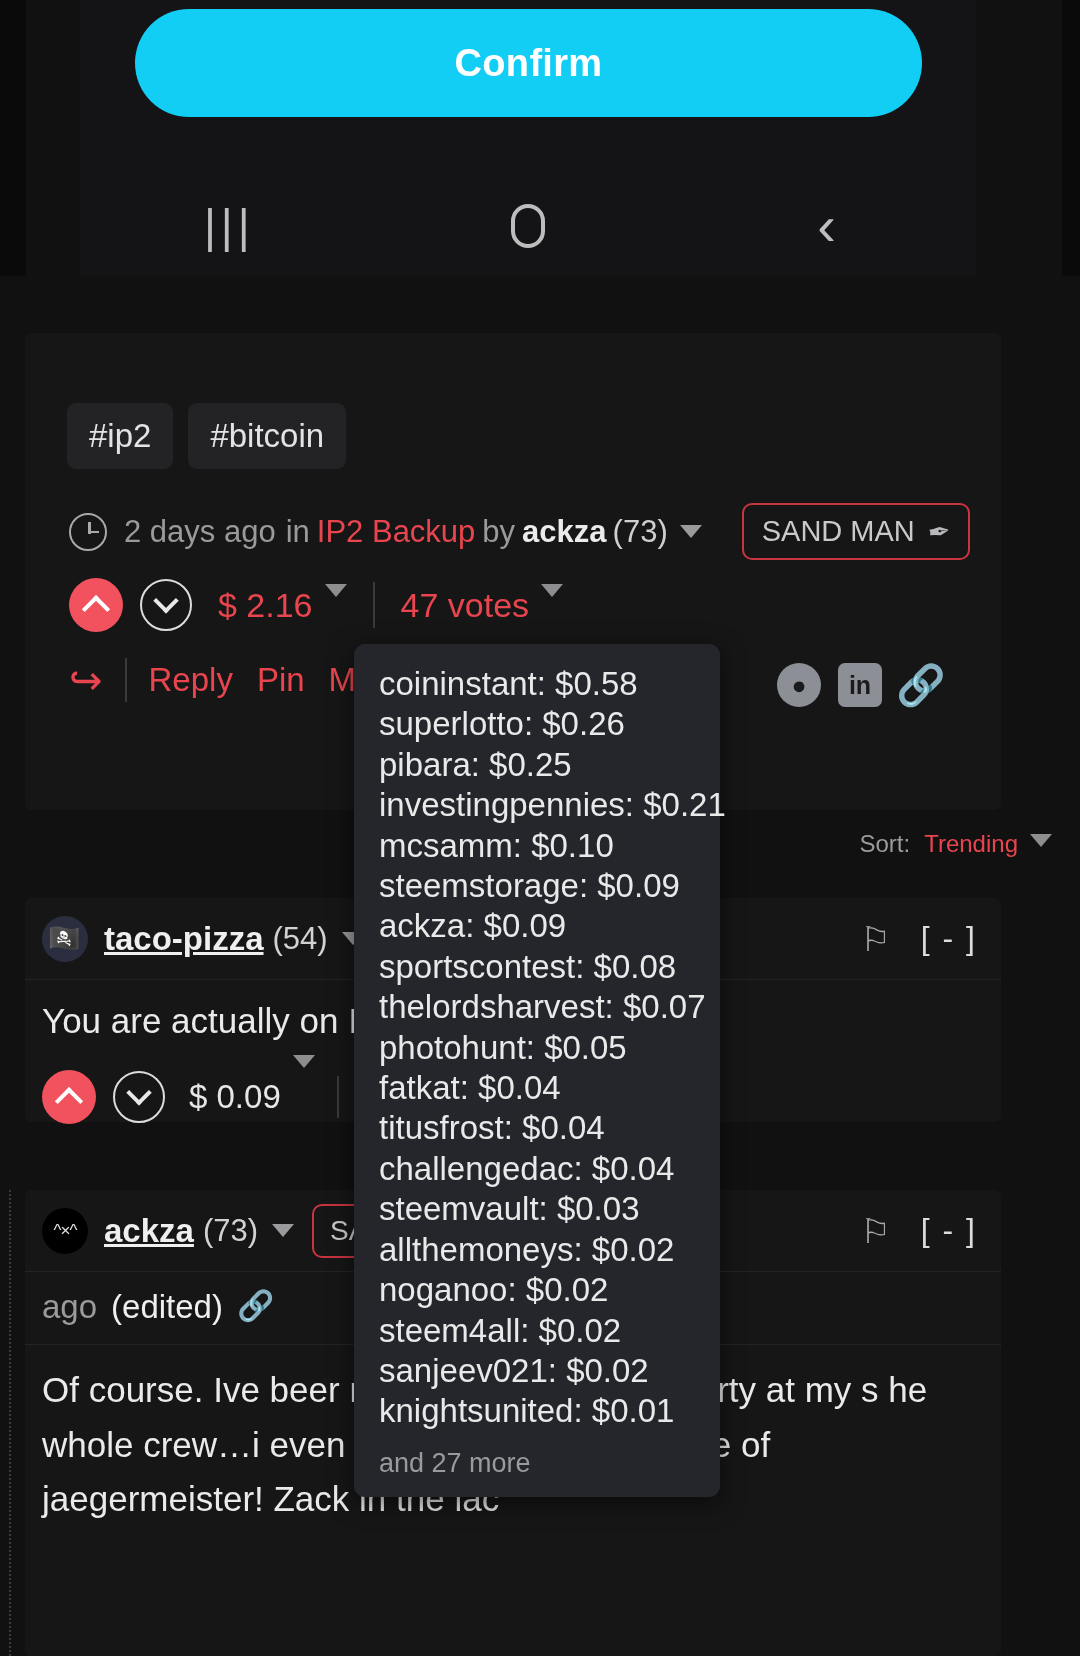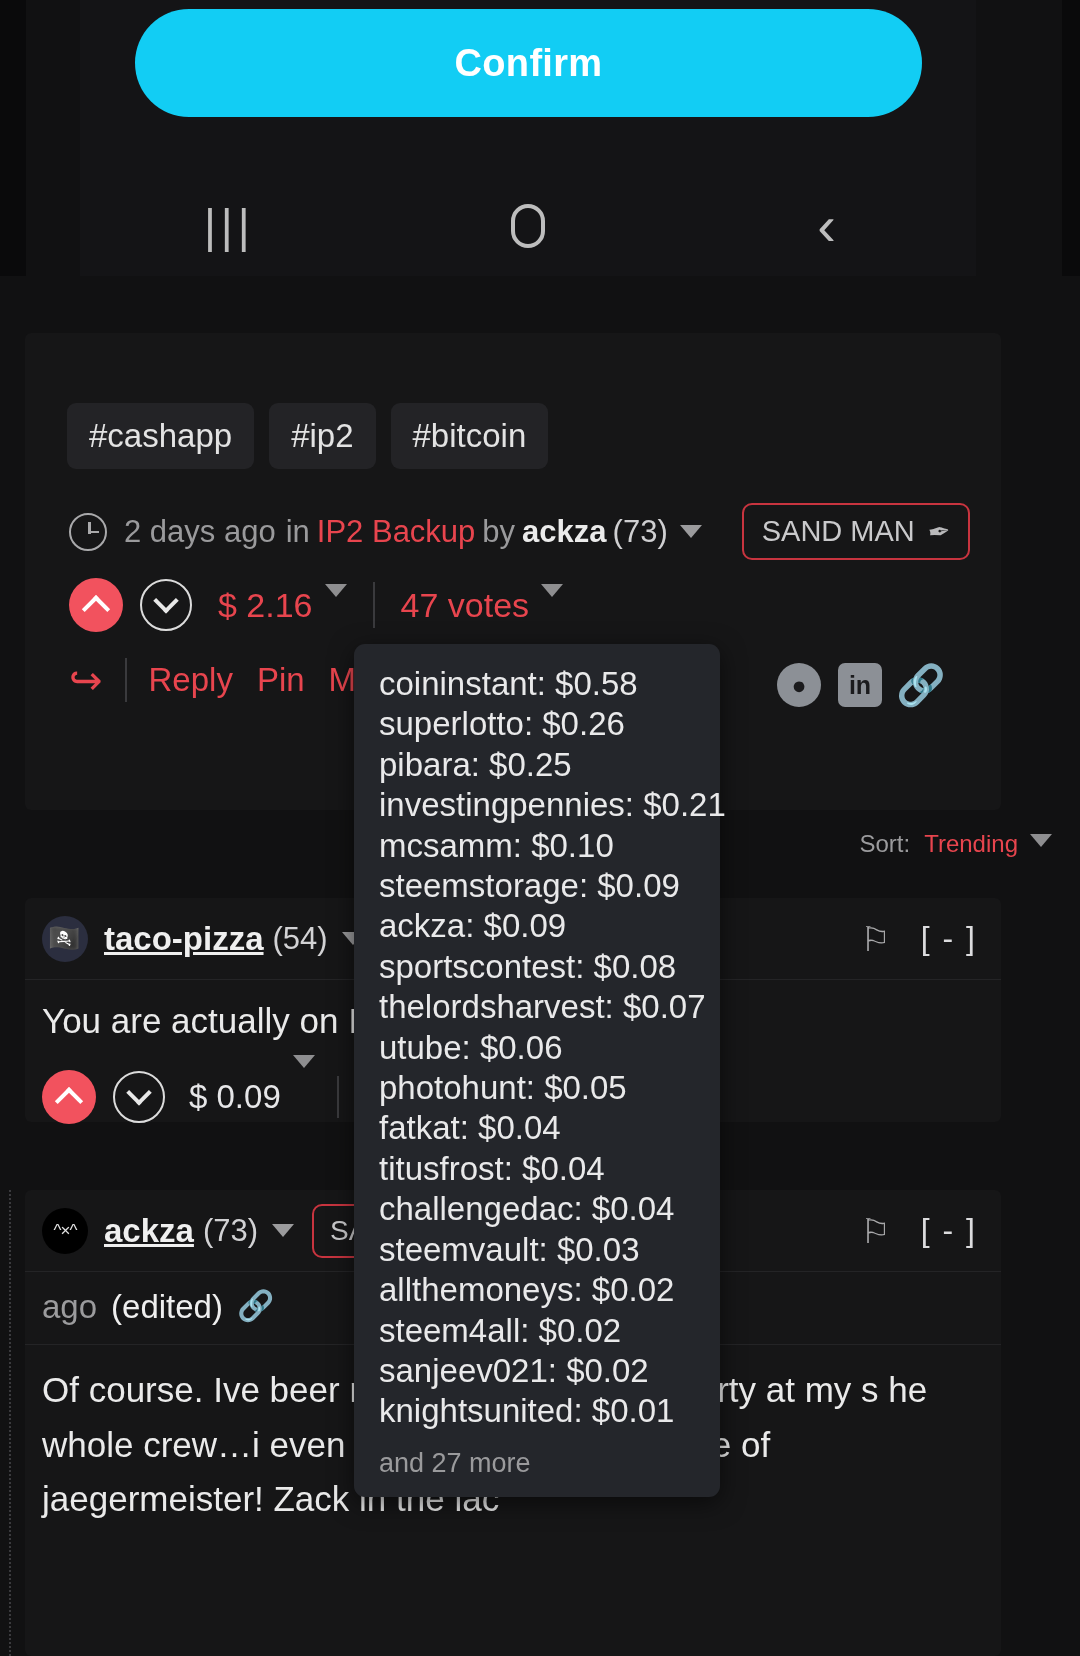--- a/index.html
+++ b/index.html
@@ -327,21 +327,20 @@
       </div>
       <div class="nav-btn">
         <span class="nav-back">‹</span>
       </div>
     </div>
   </div>
 
   <div class="post-card">
 
     <div class="tag-row">
-      <span class="tag">#cashapp</span>
       <span class="tag">#ip2</span>
       <span class="tag">#bitcoin</span>
     </div>
 
     <div class="meta-row">
       <span class="clock-icon"></span>
       <span class="dim">2 days ago</span>
       <span class="dim" style="margin-left:10px">in</span>
       <span class="cat">IP2 Backup</span>
       <span class="dim">by</span>
@@ -449,27 +448,27 @@
     <div id="voter-list">
         <div class="voter">coininstant: $0.58</div>
         <div class="voter">superlotto: $0.26</div>
         <div class="voter">pibara: $0.25</div>
         <div class="voter">investingpennies: $0.21</div>
         <div class="voter">mcsamm: $0.10</div>
         <div class="voter">steemstorage: $0.09</div>
         <div class="voter">ackza: $0.09</div>
         <div class="voter">sportscontest: $0.08</div>
         <div class="voter">thelordsharvest: $0.07</div>
-        <div class="voter">utube: $0.06</div>
         <div class="voter">photohunt: $0.05</div>
         <div class="voter">fatkat: $0.04</div>
         <div class="voter">titusfrost: $0.04</div>
         <div class="voter">challengedac: $0.04</div>
         <div class="voter">steemvault: $0.03</div>
         <div class="voter">allthemoneys: $0.02</div>
+        <div class="voter">noganoo: $0.02</div>
         <div class="voter">steem4all: $0.02</div>
         <div class="voter">sanjeev021: $0.02</div>
         <div class="voter">knightsunited: $0.01</div>
       </div>
     <div class="tt-more">and 27 more</div>
   </div>
 
 </div>
 
 </body></html>

